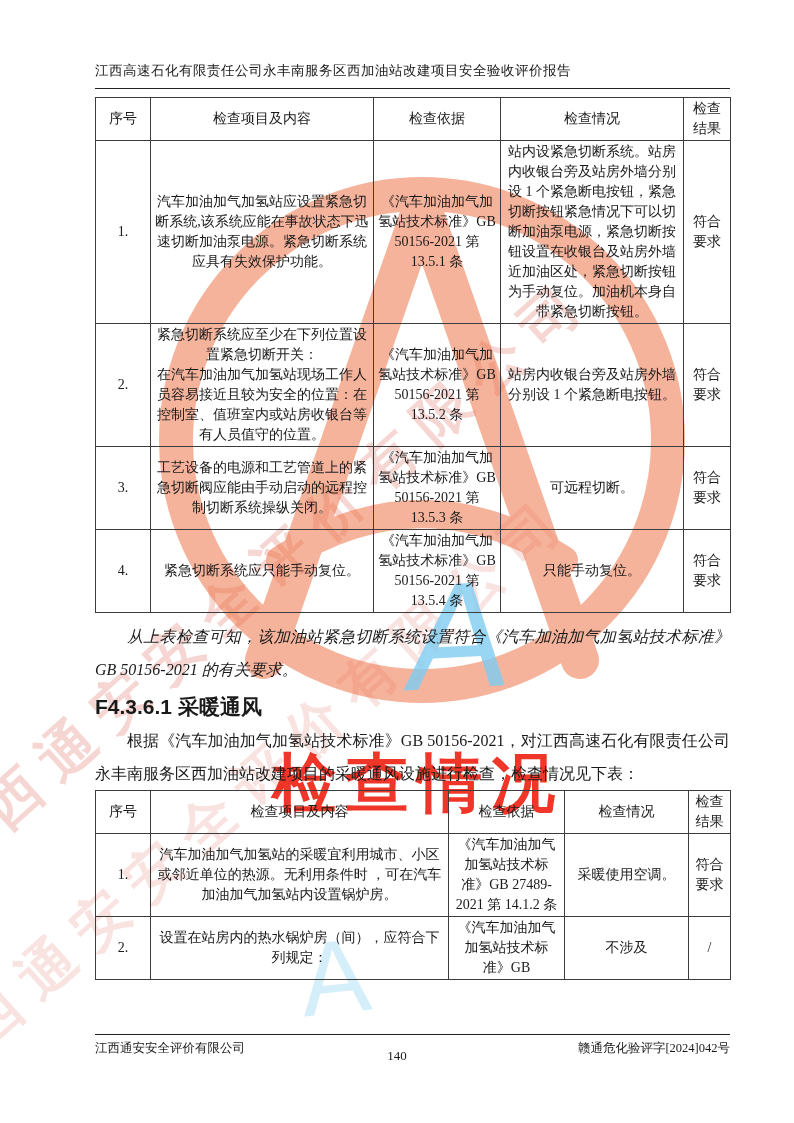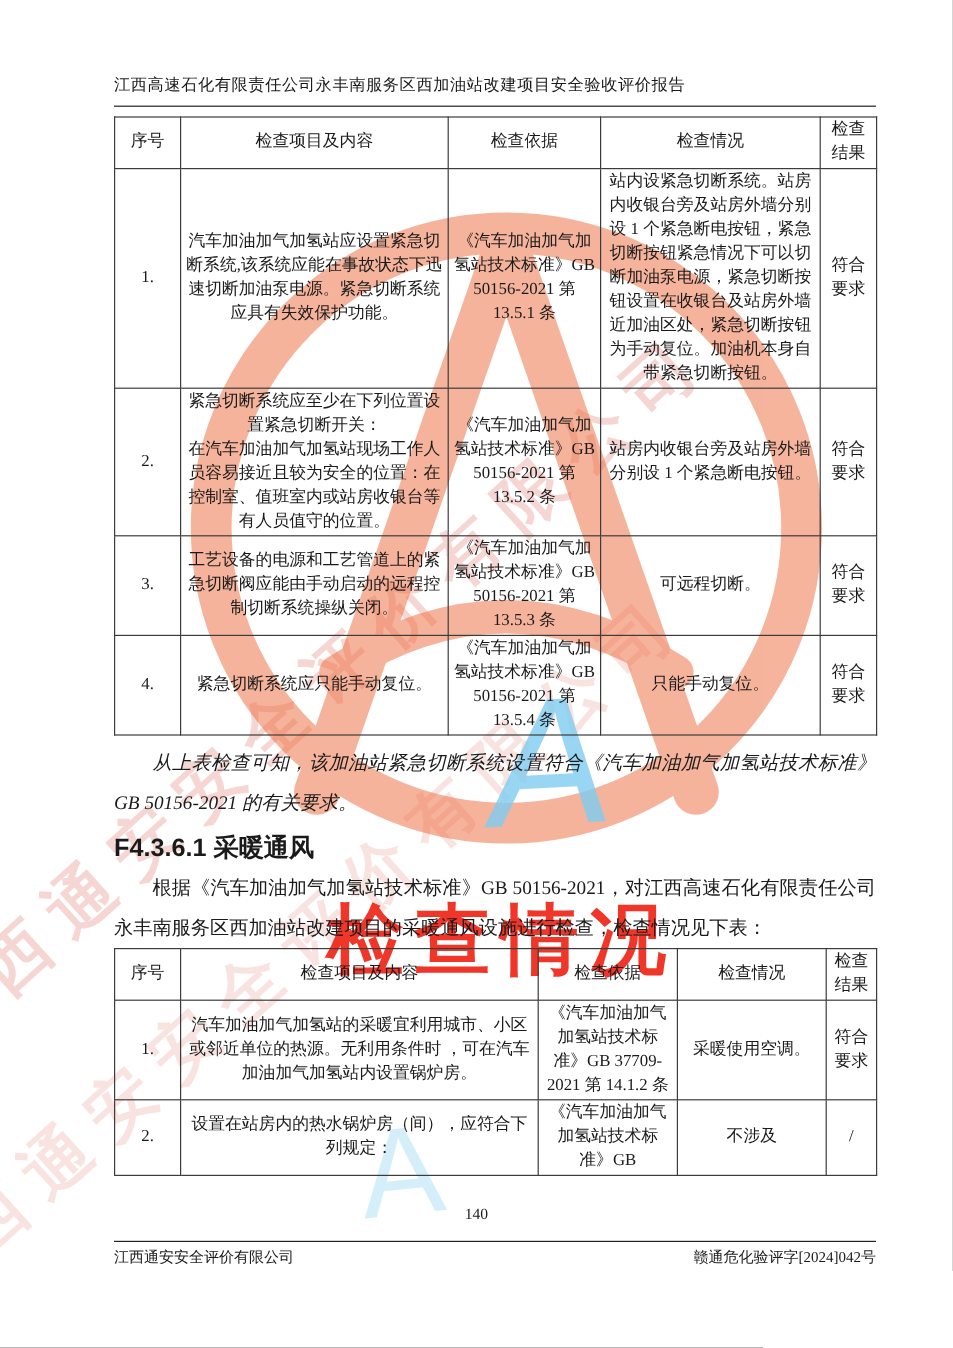--- a/index.html
+++ b/index.html
@@ -33,21 +33,21 @@
     font-family:"Liberation Sans",sans-serif;font-weight:700;
     font-size:64px;letter-spacing:9px;color:#ee1b0b;opacity:0.88;
     white-space:nowrap;
   }
   
   .doc-header{
     position:absolute;left:95px;top:62px;width:635px;z-index:1;
     font-size:13.5px;letter-spacing:0.5px;
   }
   .header-rule{position:absolute;left:95px;top:88px;width:635px;border-top:1.6px solid #222;z-index:1;}
-  .page-number{position:absolute;left:0;top:1004px;width:794px;text-align:center;font-size:13px;z-index:1;}
+  .page-number{position:absolute;left:0;top:1048px;width:794px;text-align:center;font-size:13px;z-index:1;}
   .footer-rule{position:absolute;left:95px;top:1034px;width:635px;border-top:1.6px solid #222;z-index:1;}
   .doc-footer{position:absolute;left:95px;top:1040px;width:635px;z-index:1;font-size:12.5px;display:flex;justify-content:space-between;}
   
   .content{position:absolute;left:95px;top:97px;width:635px;z-index:1;}
   table.check{border-collapse:collapse;table-layout:fixed;width:635px;}
   table.check td,table.check th{
     border:1px solid #3c3c3c;
     font-weight:normal;
     font-size:14px;line-height:20px;
     text-align:center;vertical-align:middle;
@@ -164,21 +164,21 @@
           <tr style="height:38px">
         <th class="hcell">序号</th>
         <th class="hcell">检查项目及内容</th>
         <th class="hcell">检查依据</th>
         <th class="hcell">检查情况</th>
         <th class="hcell">检查结果</th>
       </tr>
       <tr style="height:74px">
         <td>1.</td>
         <td class="cell-item">汽车加油加气加氢站的采暖宜利用城市、小区或邻近单位的热源。无利用条件时 ，可在汽车加油加气加氢站内设置锅炉房。</td>
-        <td>《汽车加油加气加氢站技术标准》GB 37709-2021 第 14.1.2 条</td>
+        <td>《汽车加油加气加氢站技术标准》GB 27489-2021 第 14.1.2 条</td>
         <td>采暖使用空调。</td>
         <td>符合要求</td>
       </tr>
       <tr style="height:38px">
         <td>2.</td>
         <td class="cell-item">设置在站房内的热水锅炉房（间），应符合下列规定：</td>
         <td>《汽车加油加气加氢站技术标准》GB</td>
         <td>不涉及</td>
         <td>/</td>
       </tr>

